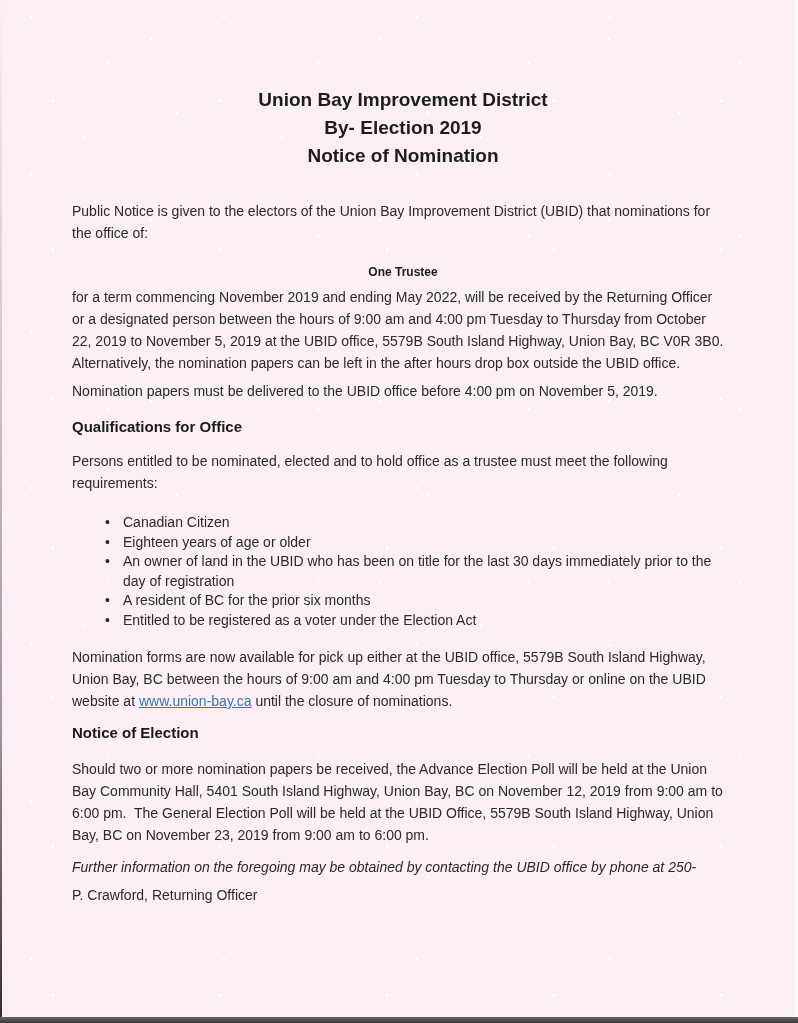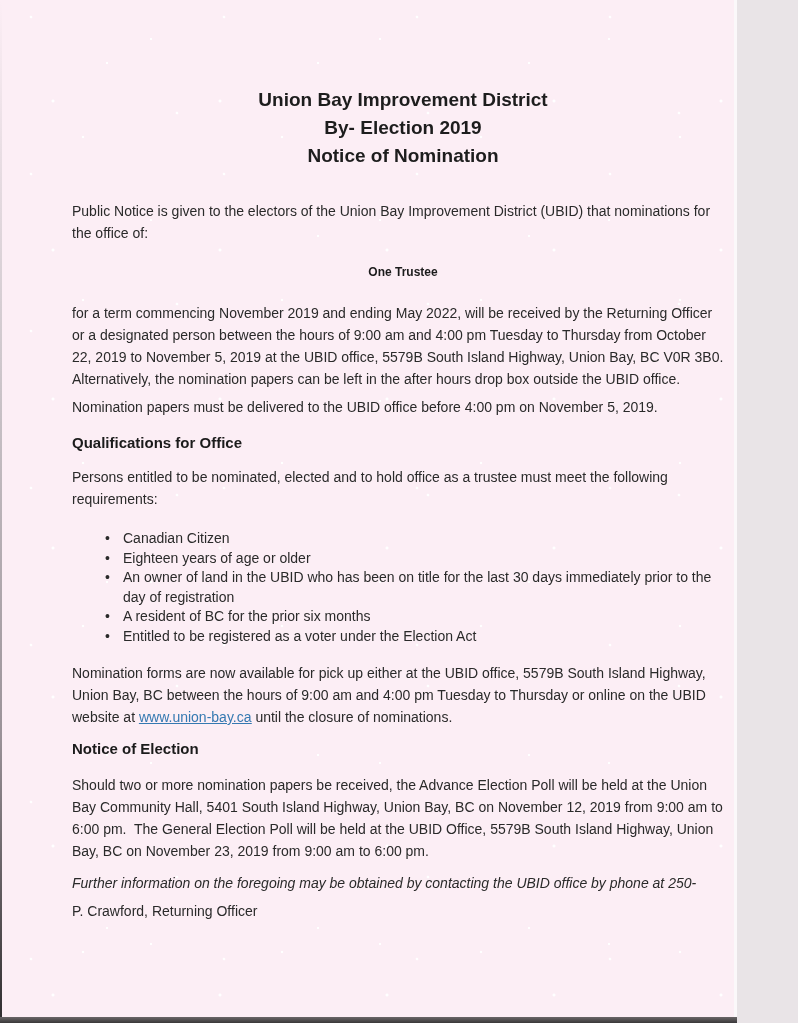--- a/index.html
+++ b/index.html
@@ -3,21 +3,21 @@
 <meta charset="utf-8">
 <style>
   html, body { margin: 0; padding: 0; }
   body {
     width: 798px; height: 1023px;
     background: #e9e4e7;
     font-family: "Liberation Sans", "DejaVu Sans", sans-serif;
   }
   .page {
     position: relative;
-    width: 737px; height: 1023px;
+    width: 798px; height: 1023px;
     overflow: hidden;
     color: #2a2a2a;
     background-image:
       radial-gradient(circle at 31px 17px,  #fff 1.1px, rgba(255,255,255,0) 1.7px),
       radial-gradient(circle at 107px 63px, #fff 1.0px, rgba(255,255,255,0) 1.5px),
       radial-gradient(circle at 53px 101px, #fff 1.2px, rgba(255,255,255,0) 1.8px),
       radial-gradient(circle at 151px 39px, #fff 0.9px, rgba(255,255,255,0) 1.4px),
       radial-gradient(circle at 83px 137px, #fff 1.0px, rgba(255,255,255,0) 1.6px),
       radial-gradient(circle at 177px 113px,#fff 1.1px, rgba(255,255,255,0) 1.7px);
     background-size: 193px 157px, 211px 173px, 167px 149px, 229px 181px, 199px 163px, 251px 191px;
@@ -38,21 +38,21 @@
   }
   .content {
     position: absolute; left: 72px; top: 86px; width: 662px;
     font-size: 14px; line-height: 22px;
   }
   .doc-title {
     text-align: center; font-weight: bold; color: #1d1d1d;
     font-size: 19px; line-height: 28px; white-space: pre;
   }
   .pre { white-space: pre; display: block; }
-  .para { margin-top: 16px; }
+  .para { margin-top: 0; }
   .intro { margin-top: 30px; }
   .office-heading {
     margin-top: 14px; text-align: center; font-weight: bold;
     color: #1b1b1b; font-size: 12px; line-height: 28px;
   }
   .deadline { margin-top: 6px; }
   .section-heading {
     margin-top: 14px; font-weight: bold; color: #1b1b1b;
     font-size: 15px; line-height: 22px;
   }

